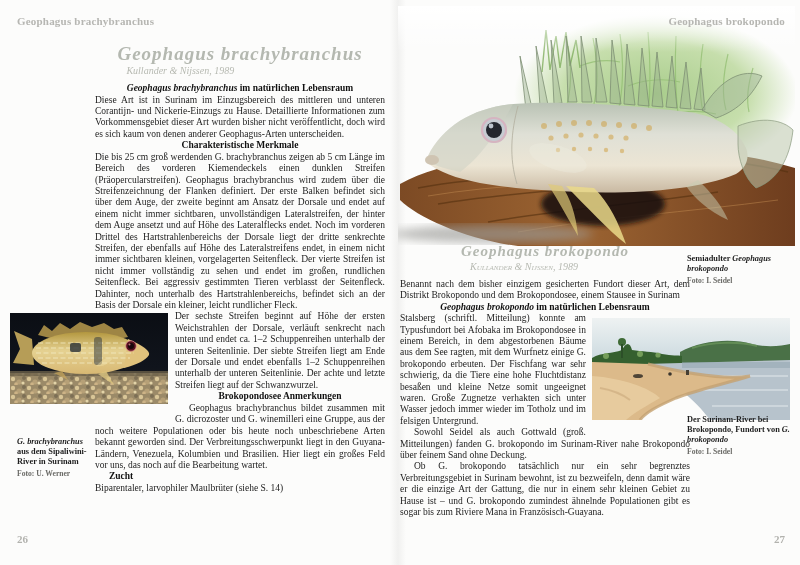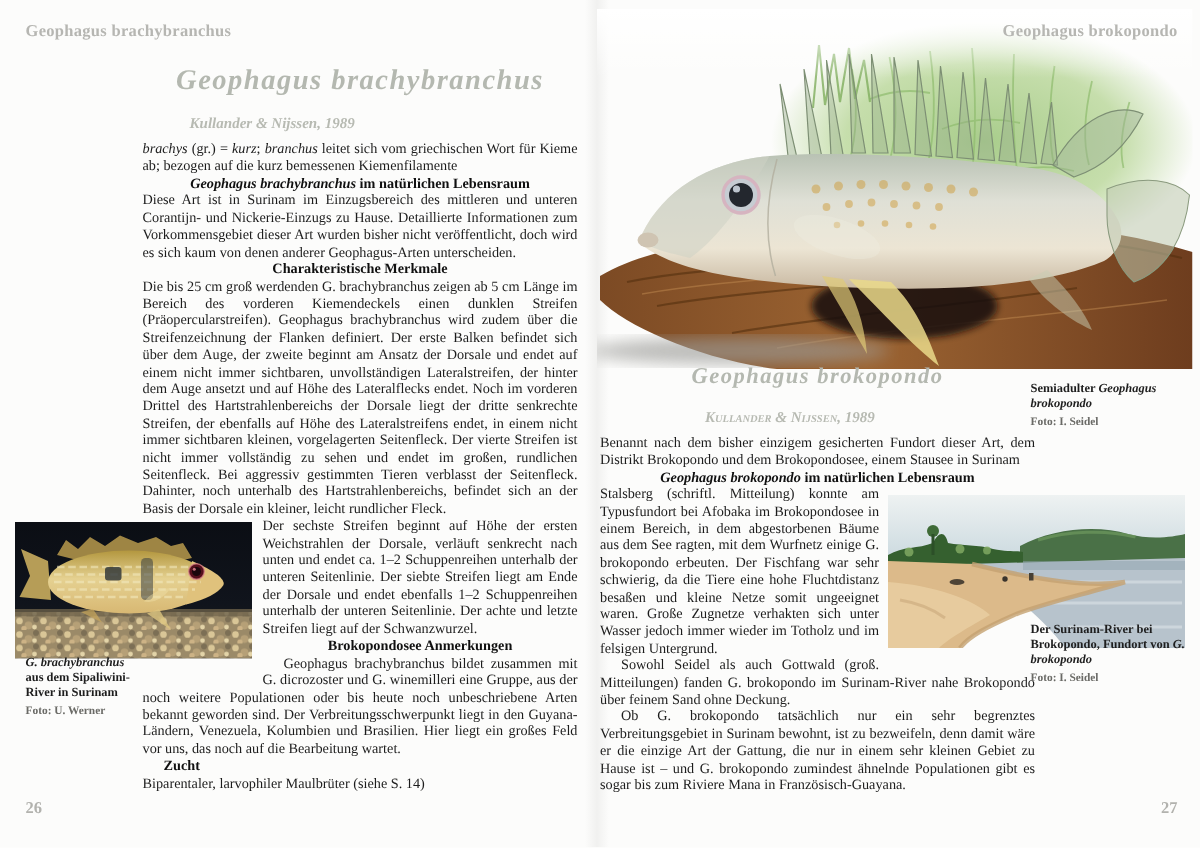--- a/index.html
+++ b/index.html
@@ -16,21 +16,21 @@
 
   .col{position:absolute;width:290px;z-index:2;}
   .col-left{left:95px;top:44px;}
   .col-right{left:400px;top:244px;}
 
   .title-block{text-align:center;margin-bottom:5px;}
   .title-inner{display:inline-block;text-align:left;}
   .sp-title{font-style:italic;font-weight:bold;color:#b4b8b0;letter-spacing:1px;line-height:1.05;}
   .t-big{font-size:19px;}
   .t-mid{font-size:15px;}
-  .sp-sub{font-style:italic;font-weight:bold;font-size:10px;color:#b7bab2;margin-left:9px;margin-top:13px;}
+  .sp-sub{font-style:italic;font-weight:normal;font-size:10px;color:#b7bab2;margin-left:9px;margin-top:1px;}
   .sc{font-variant:small-caps;}
 
   p.body{margin:0;font-size:9.5px;line-height:11.4px;text-align:justify;color:#1c1c1c;}
   p.indent{text-indent:14px;}
   h3.head{margin:0;font-size:9.5px;line-height:11.6px;font-weight:bold;text-align:center;color:#101010;}
   h3.head-left{text-align:left;text-indent:14px;}
   .it{font-style:italic;}
 
   .figL{float:left;width:158px;height:91px;margin:2px 7px 10px -85px;}
   .figR{float:right;width:198px;height:102px;margin:5px -100px 15px 6px;}
@@ -172,21 +172,20 @@
   <div class="pn pn-left">26</div>
   <div class="pn pn-right">27</div>
 
   <div class="col col-left">
     <div class="title-block">
       <div class="title-inner">
         <div class="sp-title t-big">Geophagus brachybranchus</div>
         <div class="sp-sub">Kullander &amp; Nijssen, 1989</div>
       </div>
     </div>
-    <p class="body"><span class="it">brachys</span><span> (gr.) = </span><span class="it">kurz</span><span>; </span><span class="it">branchus</span><span> leitet sich vom griechischen Wort für Kieme ab; bezogen auf die kurz bemessenen Kiemenfilamente</span></p>
     <h3 class="head"><span class="it">Geophagus brachybranchus</span><span> im natürlichen Lebensraum</span></h3>
     <p class="body">Diese Art ist in Surinam im Einzugsbereich des mittleren und unteren Corantijn- und Nickerie-Einzugs zu Hause. Detaillierte Informationen zum Vorkommensgebiet dieser Art wurden bisher nicht veröffentlicht, doch wird es sich kaum von denen anderer Geophagus-Arten unterscheiden.</p>
     <h3 class="head">Charakteristische Merkmale</h3>
     <p class="body">Die bis 25 cm groß werdenden G. brachybranchus zeigen ab 5 cm Länge im Bereich des vorderen Kiemendeckels einen dunklen Streifen (Präopercularstreifen). Geophagus brachybranchus wird zudem über die Streifenzeichnung der Flanken definiert. Der erste Balken befindet sich über dem Auge, der zweite beginnt am Ansatz der Dorsale und endet auf einem nicht immer sichtbaren, unvollständigen Lateralstreifen, der hinter dem Auge ansetzt und auf Höhe des Lateralflecks endet. Noch im vorderen Drittel des Hartstrahlenbereichs der Dorsale liegt der dritte senkrechte Streifen, der ebenfalls auf Höhe des Lateralstreifens endet, in einem nicht immer sichtbaren kleinen, vorgelagerten Seitenfleck. Der vierte Streifen ist nicht immer vollständig zu sehen und endet im großen, rundlichen Seitenfleck. Bei aggressiv gestimmten Tieren verblasst der Seitenfleck. Dahinter, noch unterhalb des Hartstrahlenbereichs, befindet sich an der Basis der Dorsale ein kleiner, leicht rundlicher Fleck.</p>
 
     <div class="figL">
       <svg viewBox="0 0 158 91" preserveAspectRatio="none">
         <defs>
           <linearGradient id="lfbg" x1="0" y1="0" x2="0" y2="1">
             <stop offset="0" stop-color="#0b0e14"></stop>

